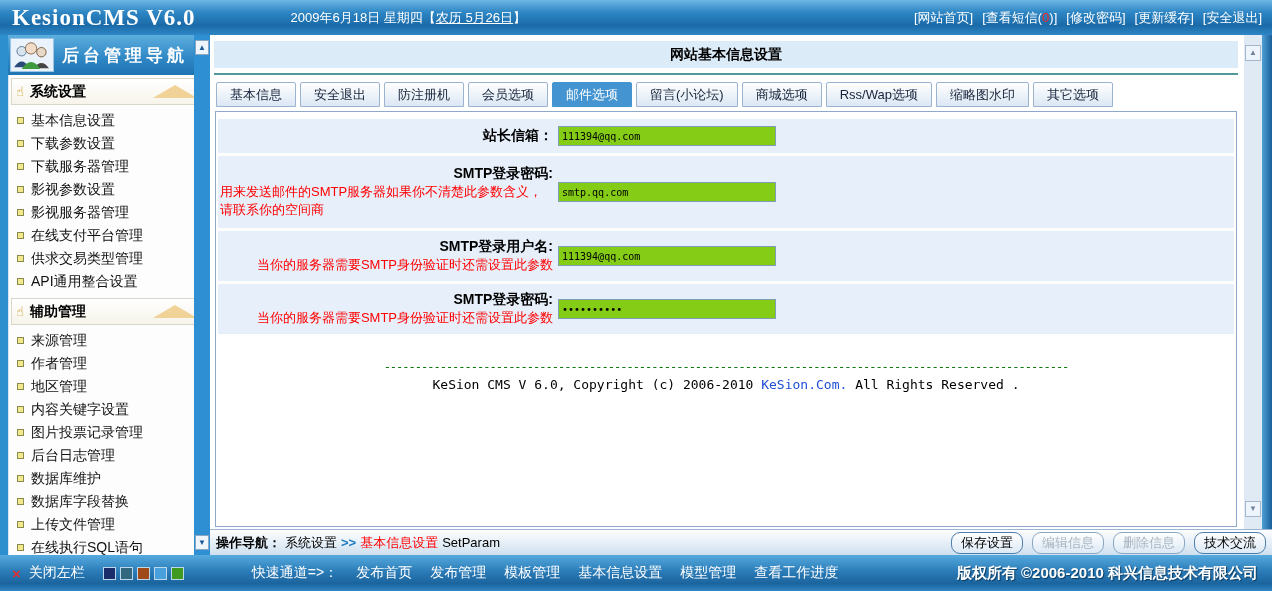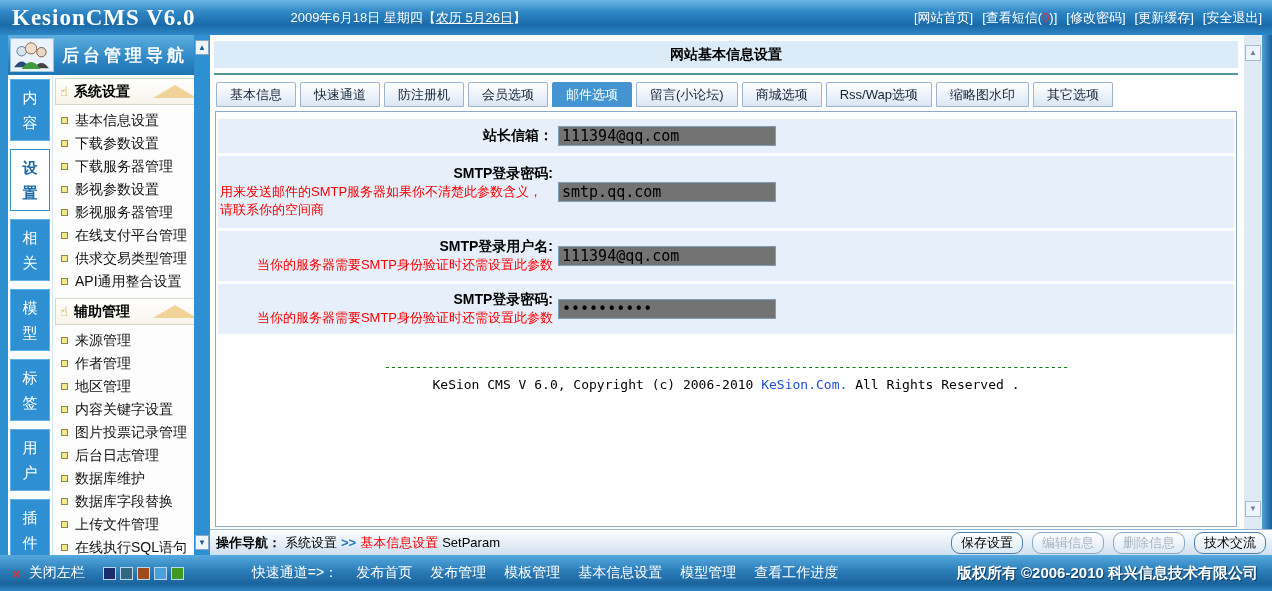--- a/index.html
+++ b/index.html
@@ -59,21 +59,21 @@
          background:linear-gradient(180deg,#ffffff,#dbe7f4); border:1px solid #9cb4d0; border-radius:2px 2px 0 0; cursor:pointer; }
   .tab.active { background:#4394d0; border-color:#4394d0; color:#fff; }
   .content-box { flex:1; border:1px solid #8ea9c9; margin:4px 1px 2px 1px; background:#fff; padding:7px 2px 0 2px; overflow:hidden; }
   .form-row { background:#e6effa; display:flex; margin-bottom:3px; }
   .cell-l { width:335px; display:flex; flex-direction:column; justify-content:center; padding:4px 0; }
   .cell-l .lbl { font-size:14px; font-weight:bold; text-align:right; }
   .cell-l .note { font-size:13px; color:#f00; }
   .note.r { text-align:right; } .note.l { text-align:left; padding-left:2px; }
   .cell-r { flex:1; display:flex; align-items:center; padding-left:5px; }
   .txt-input { width:218px; height:20px; border:1px solid #7f9db9; font-family:"DejaVu Sans Mono",monospace;
-               font-size:15px; padding:1px 3px; background:#737373; }
+               font-size:10px; padding:1px 3px; background:#84cc16; }
   .row-mail{height:34px;} .row-smtp{height:72px;} .row-user{height:50px;} .row-pass{height:50px;}
   .foot-sep { margin-top:26px; text-align:center; color:#0a7a0a; font-family:"DejaVu Sans Mono",monospace;
               font-size:12px; letter-spacing:-1px; white-space:nowrap; overflow:hidden; }
   .foot-copy { text-align:center; font-family:"DejaVu Sans Mono",monospace; font-size:13px; margin-top:3px; }
   .foot-copy .orange { color:#1d4ed8; }
 
   
   .vscroll { width:18px; background:#e0eaf5; position:relative; }
   .vs-btn { position:absolute; left:1px; width:16px; height:16px; background:#eef4fb; border:1px solid #a8b8cc;
             color:#72839b; font-size:8px; line-height:14px; text-align:center; cursor:pointer; }
@@ -131,43 +131,20 @@
             <path d="M3 30 q8 -12 16 0z" fill="#2b4a7a"></path>
           <circle cx="32" cy="14" r="5" fill="#e8d8c8" stroke="#7a5a3a"></circle>
             <path d="M24 31 q8 -11 16 0z" fill="#444"></path>
           <circle cx="21" cy="10" r="6" fill="#f0dcc8" stroke="#8a6a4a"></circle>
             <path d="M11 32 q10 -15 20 0z" fill="#3f9a3f"></path>
         </svg>
         <span class="title">后台管理导航</span>
       </div>
       <div class="side-cols">
 
-        <div class="vtabs">
-          <div class="vtab">
-              <span>内容</span>
-            </div>
-          <div class="vtab active">
-              <span>设置</span>
-            </div>
-          <div class="vtab">
-              <span>相关</span>
-            </div>
-          <div class="vtab">
-              <span>模型</span>
-            </div>
-          <div class="vtab">
-              <span>标签</span>
-            </div>
-          <div class="vtab">
-              <span>用户</span>
-            </div>
-          <div class="vtab">
-              <span>插件</span>
-            </div>
-        </div>
 
         <div class="menu">
           <div class="section-header">
             <span class="thumb-icon">☝</span>
             <span class="txt">系统设置</span>
             <span class="gold-tri"></span>
           </div>
           <div class="menu-item">
               <span class="bullet"></span>
               <span>基本信息设置</span>
@@ -254,21 +231,21 @@
       </div>
     </div>
 
     <div class="main-region">
       <div class="main-row">
         <div class="main-inner">
           <div class="main-title">网站基本信息设置</div>
           <div class="teal-line"></div>
           <div class="tabs">
             <div class="tab">基本信息</div>
-            <div class="tab">快速通道</div>
+            <div class="tab">安全退出</div>
             <div class="tab">防注册机</div>
             <div class="tab">会员选项</div>
             <div class="tab active">邮件选项</div>
             <div class="tab">留言(小论坛)</div>
             <div class="tab">商城选项</div>
             <div class="tab">Rss/Wap选项</div>
             <div class="tab">缩略图水印</div>
             <div class="tab">其它选项</div>
           </div>
           <div class="content-box">

